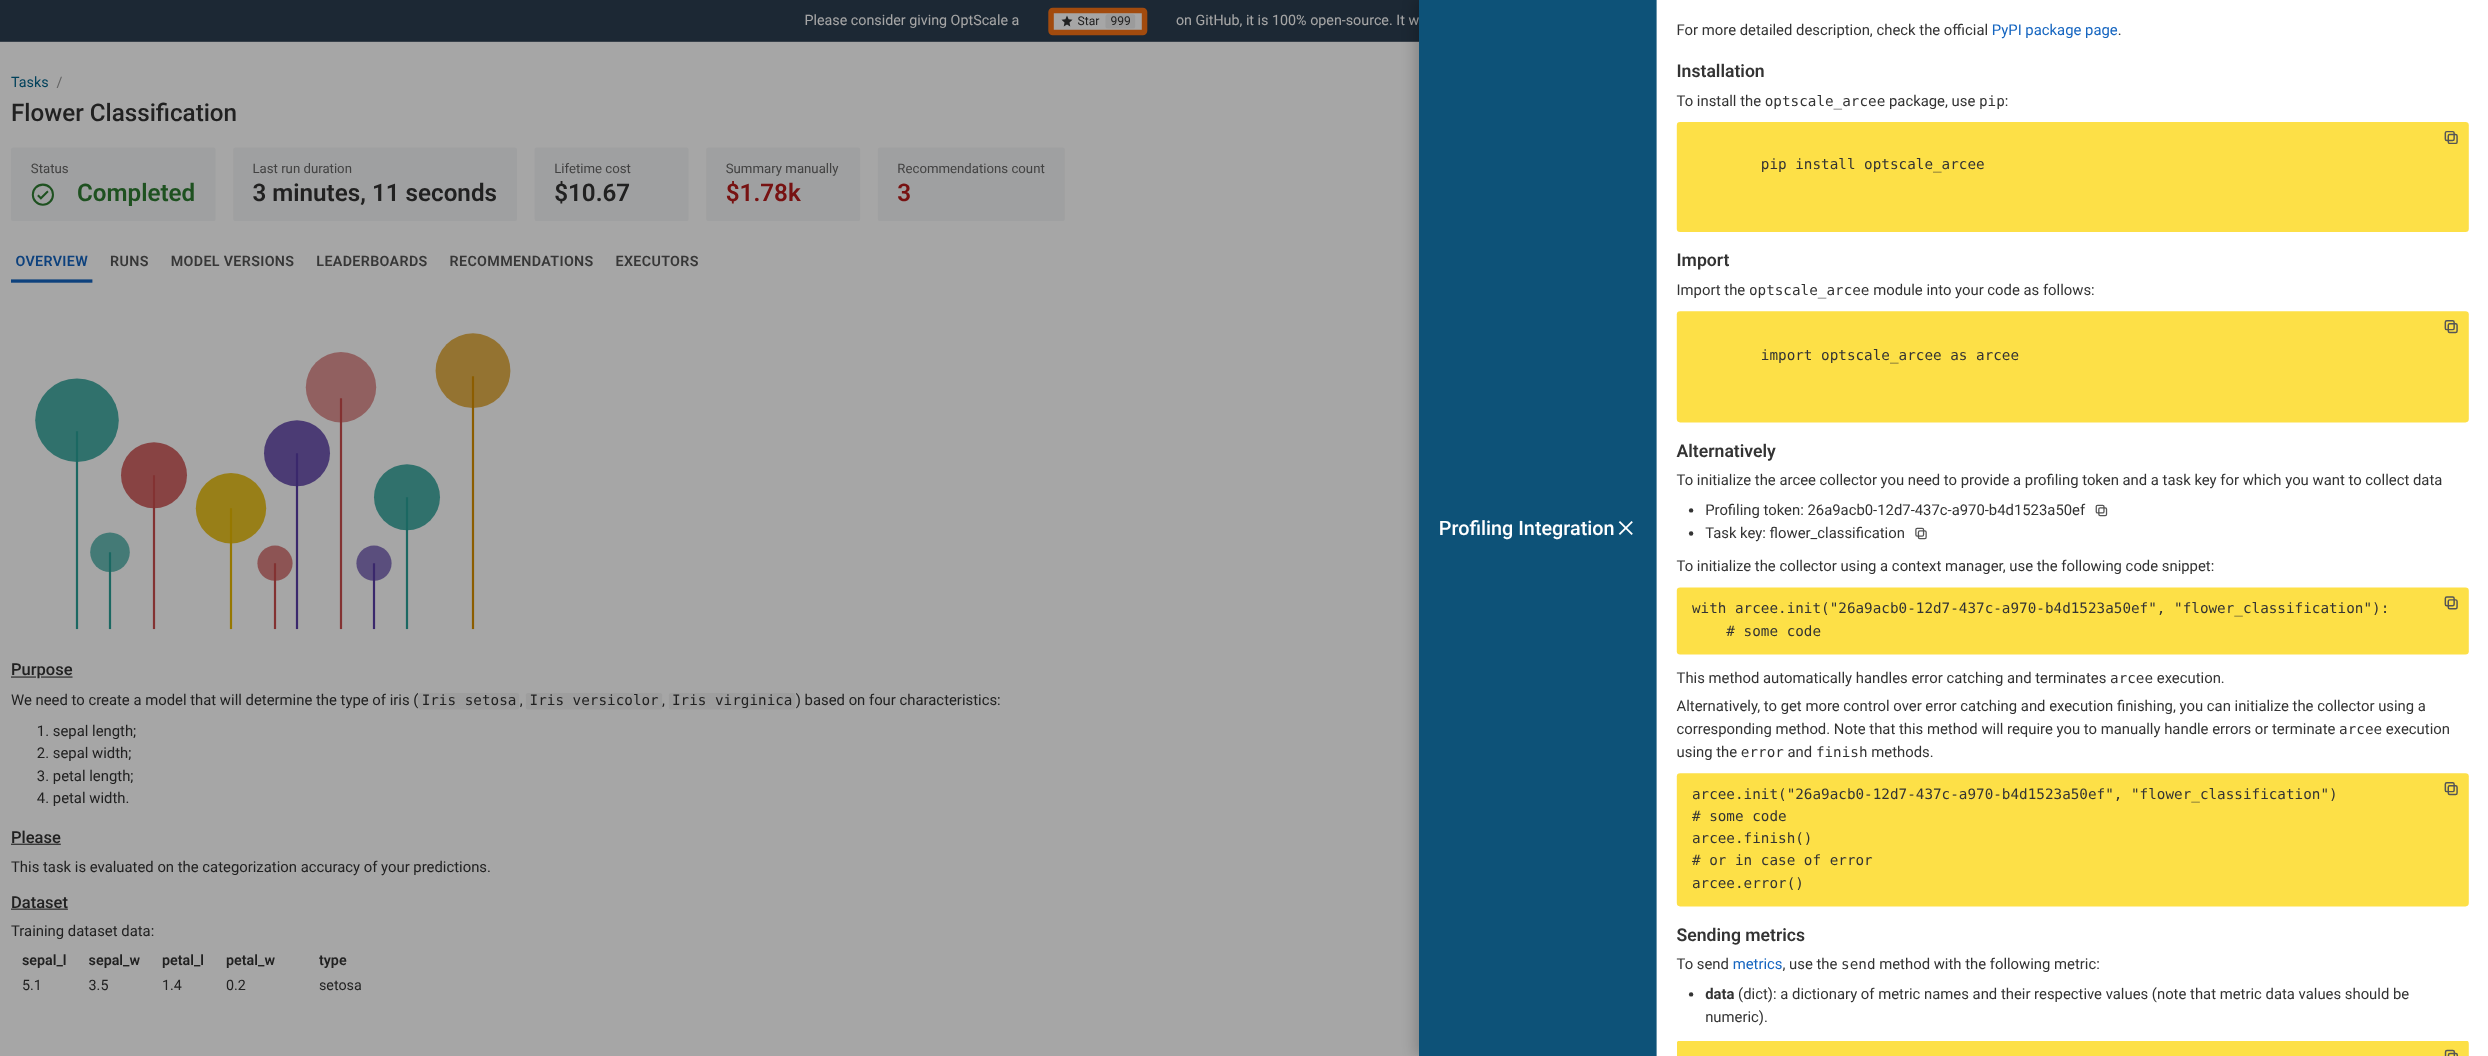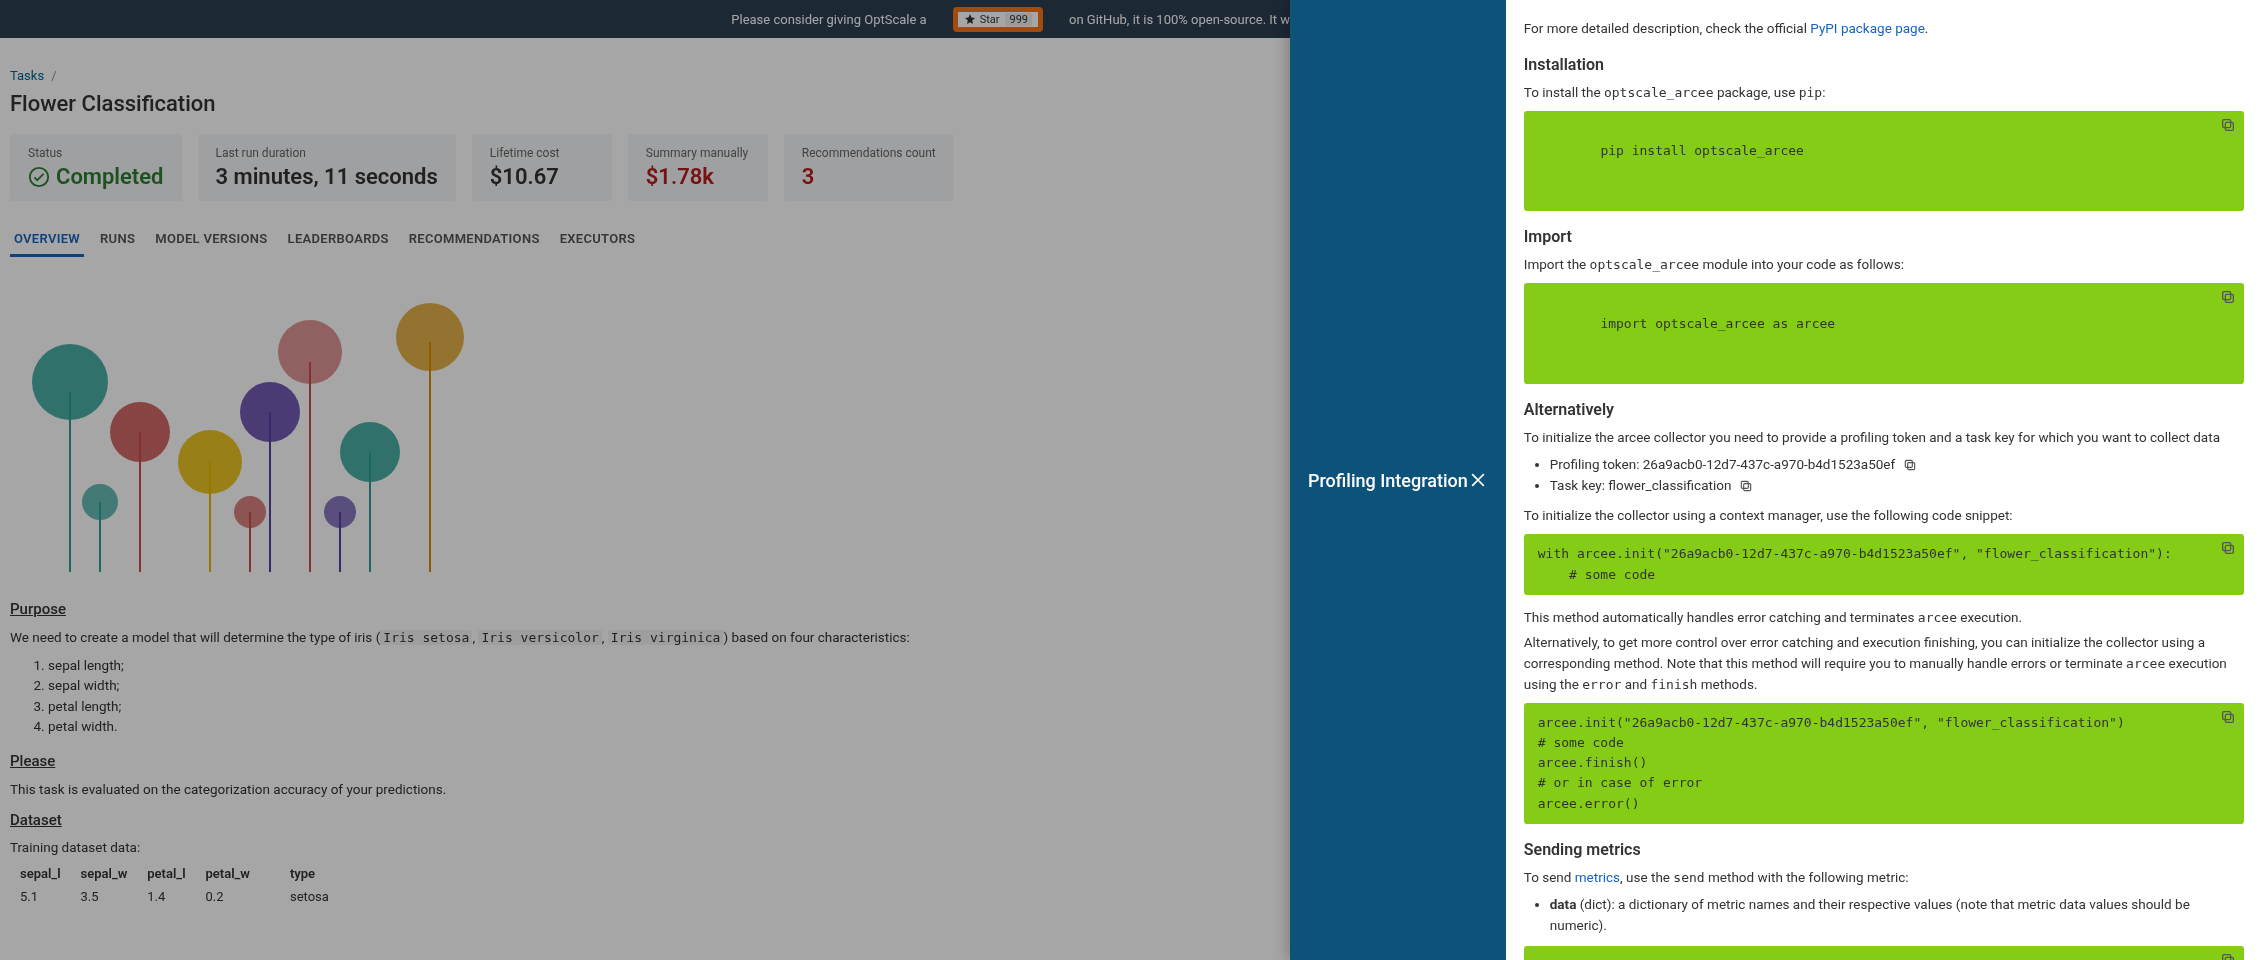--- a/index.html
+++ b/index.html
@@ -18,21 +18,21 @@
   .breadcrumb { font-size: 13px; margin-bottom: 8px; }
   .breadcrumb a { color: #00648c; text-decoration: none; }
   .breadcrumb .sep { color: #999; margin: 0 4px; }
   h1.page-title { font-size: 22px; font-weight: 500; margin-bottom: 18px; color: #333; }
 
   
   .stats { display: flex; gap: 16px; margin-bottom: 22px; }
   .stat { background: #f5f6f7; border-radius: 2px; padding: 12px 18px; min-width: 140px; }
   .stat .label { font-size: 12px; color: #666; margin-bottom: 4px; }
   .stat .value { font-size: 22px; font-weight: 600; }
-  .stat.green .value { color: #2e7d32; display: flex; align-items: center; gap: 6px; }
+  .stat.green .value { color: #2e7d32; display: flex; align-items: center; gap: 20px; }
   .stat.green .value svg { width: 22px; height: 22px; }
   .stat.red .value { color: #b71c1c; }
 
   
   .tabs { display: flex; gap: 12px; border-bottom: 1px solid transparent; font-size: 13px; font-weight: 600; color: #555; margin-bottom: 24px; }
   .tabs .tab { padding: 8px 4px; letter-spacing: 0.3px; cursor: pointer; }
   .tabs .tab.active { color: #1565c0; border-bottom: 3px solid #1565c0; }
 
   
   .illus { width: 560px; height: 290px; margin-bottom: 26px; position: relative; }
@@ -50,21 +50,21 @@
   
   .panel { position: absolute; top: 0; right: 0; width: 972px; height: 100%; background: #fff; z-index: 10; display: flex; flex-direction: row; box-shadow: -4px 0 12px rgba(0,0,0,0.2); }
   .panel-head { background: #0d5278; color: #fff; padding: 12px 18px; display: flex; justify-content: space-between; align-items: center; }
   .panel-head h2 { font-size: 18px; font-weight: 500; }
   .panel-head .close { cursor: pointer; width: 20px; height: 20px; }
   .panel-body { padding: 14px 18px; overflow-y: auto; flex: 1; font-size: 13.5px; line-height: 1.55; }
   .panel-body a { color: #1565c0; text-decoration: none; }
   .panel-body h3 { font-size: 16px; font-weight: 600; margin: 14px 0 4px; }
   .panel-body p { margin: 4px 0; }
   .panel-body ul { margin: 6px 0 10px 26px; }
-  .codeblk { position: relative; background: #84cc16; border-radius: 3px; padding: 10px 14px; font-family: ui-monospace, Menlo, Consolas, monospace; font-size: 13px; white-space: pre; margin: 8px 0 12px; overflow-x: auto; }
+  .codeblk { position: relative; background: #fde047; border-radius: 3px; padding: 10px 14px; font-family: ui-monospace, Menlo, Consolas, monospace; font-size: 13px; white-space: pre; margin: 8px 0 12px; overflow-x: auto; }
   .codeblk .copy { position: absolute; top: 6px; right: 8px; width: 16px; height: 16px; cursor: pointer; color: #555; }
   .copy-inline { display:inline-block; vertical-align:middle; width:14px; height:14px; margin-left:4px; cursor:pointer; color:#555; }
   code.mono { font-family: ui-monospace, Menlo, Consolas, monospace; font-size: 13px; }
 </style>
 </head>
 <body>
 
 <div class="app">
 
   <div class="banner">

